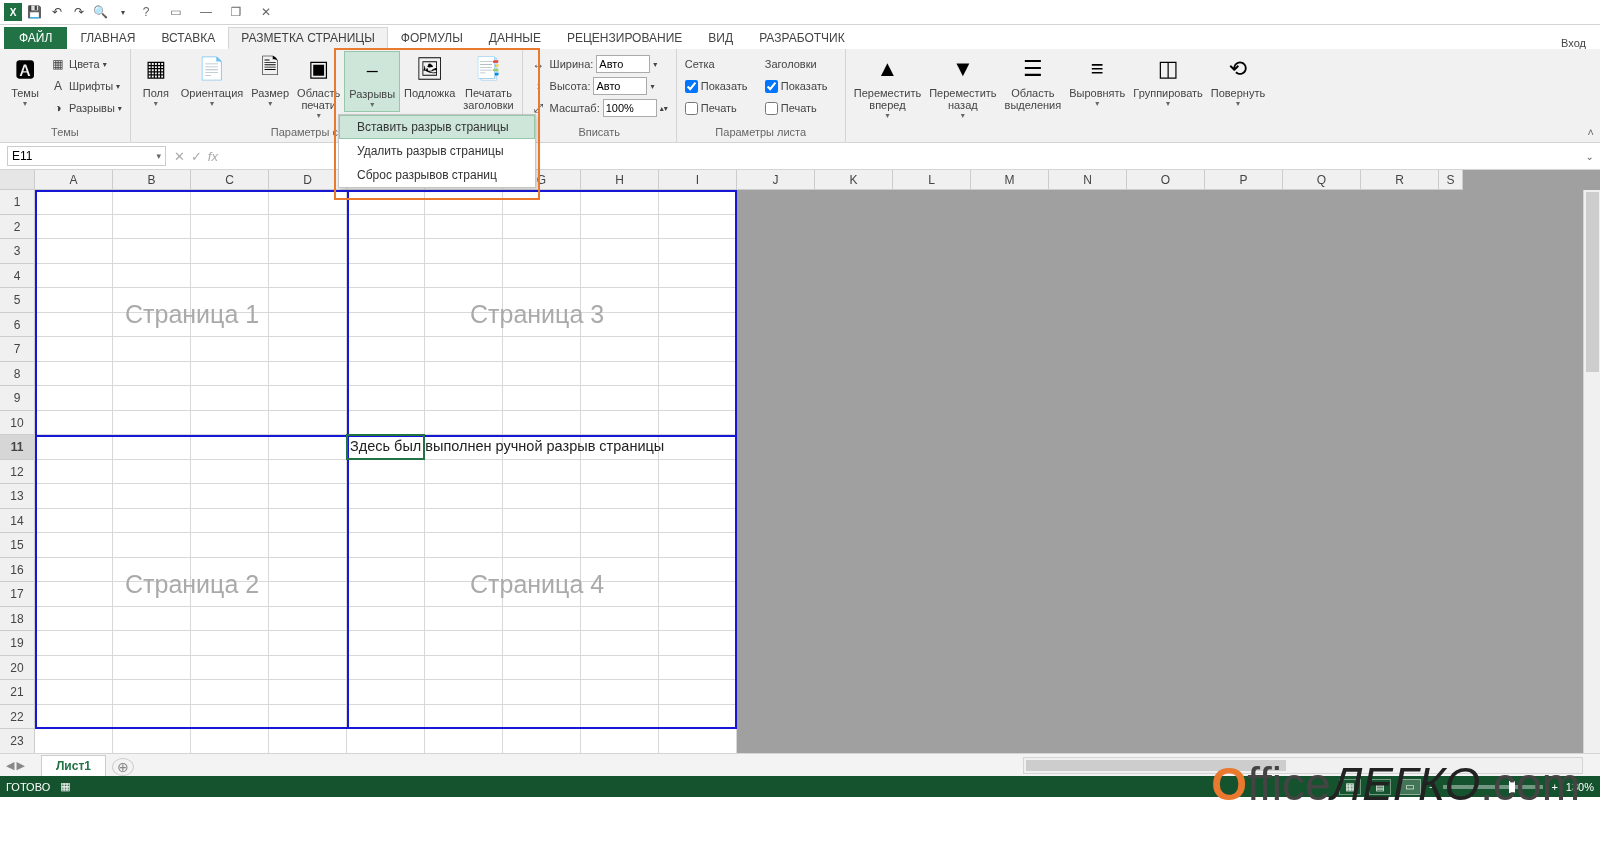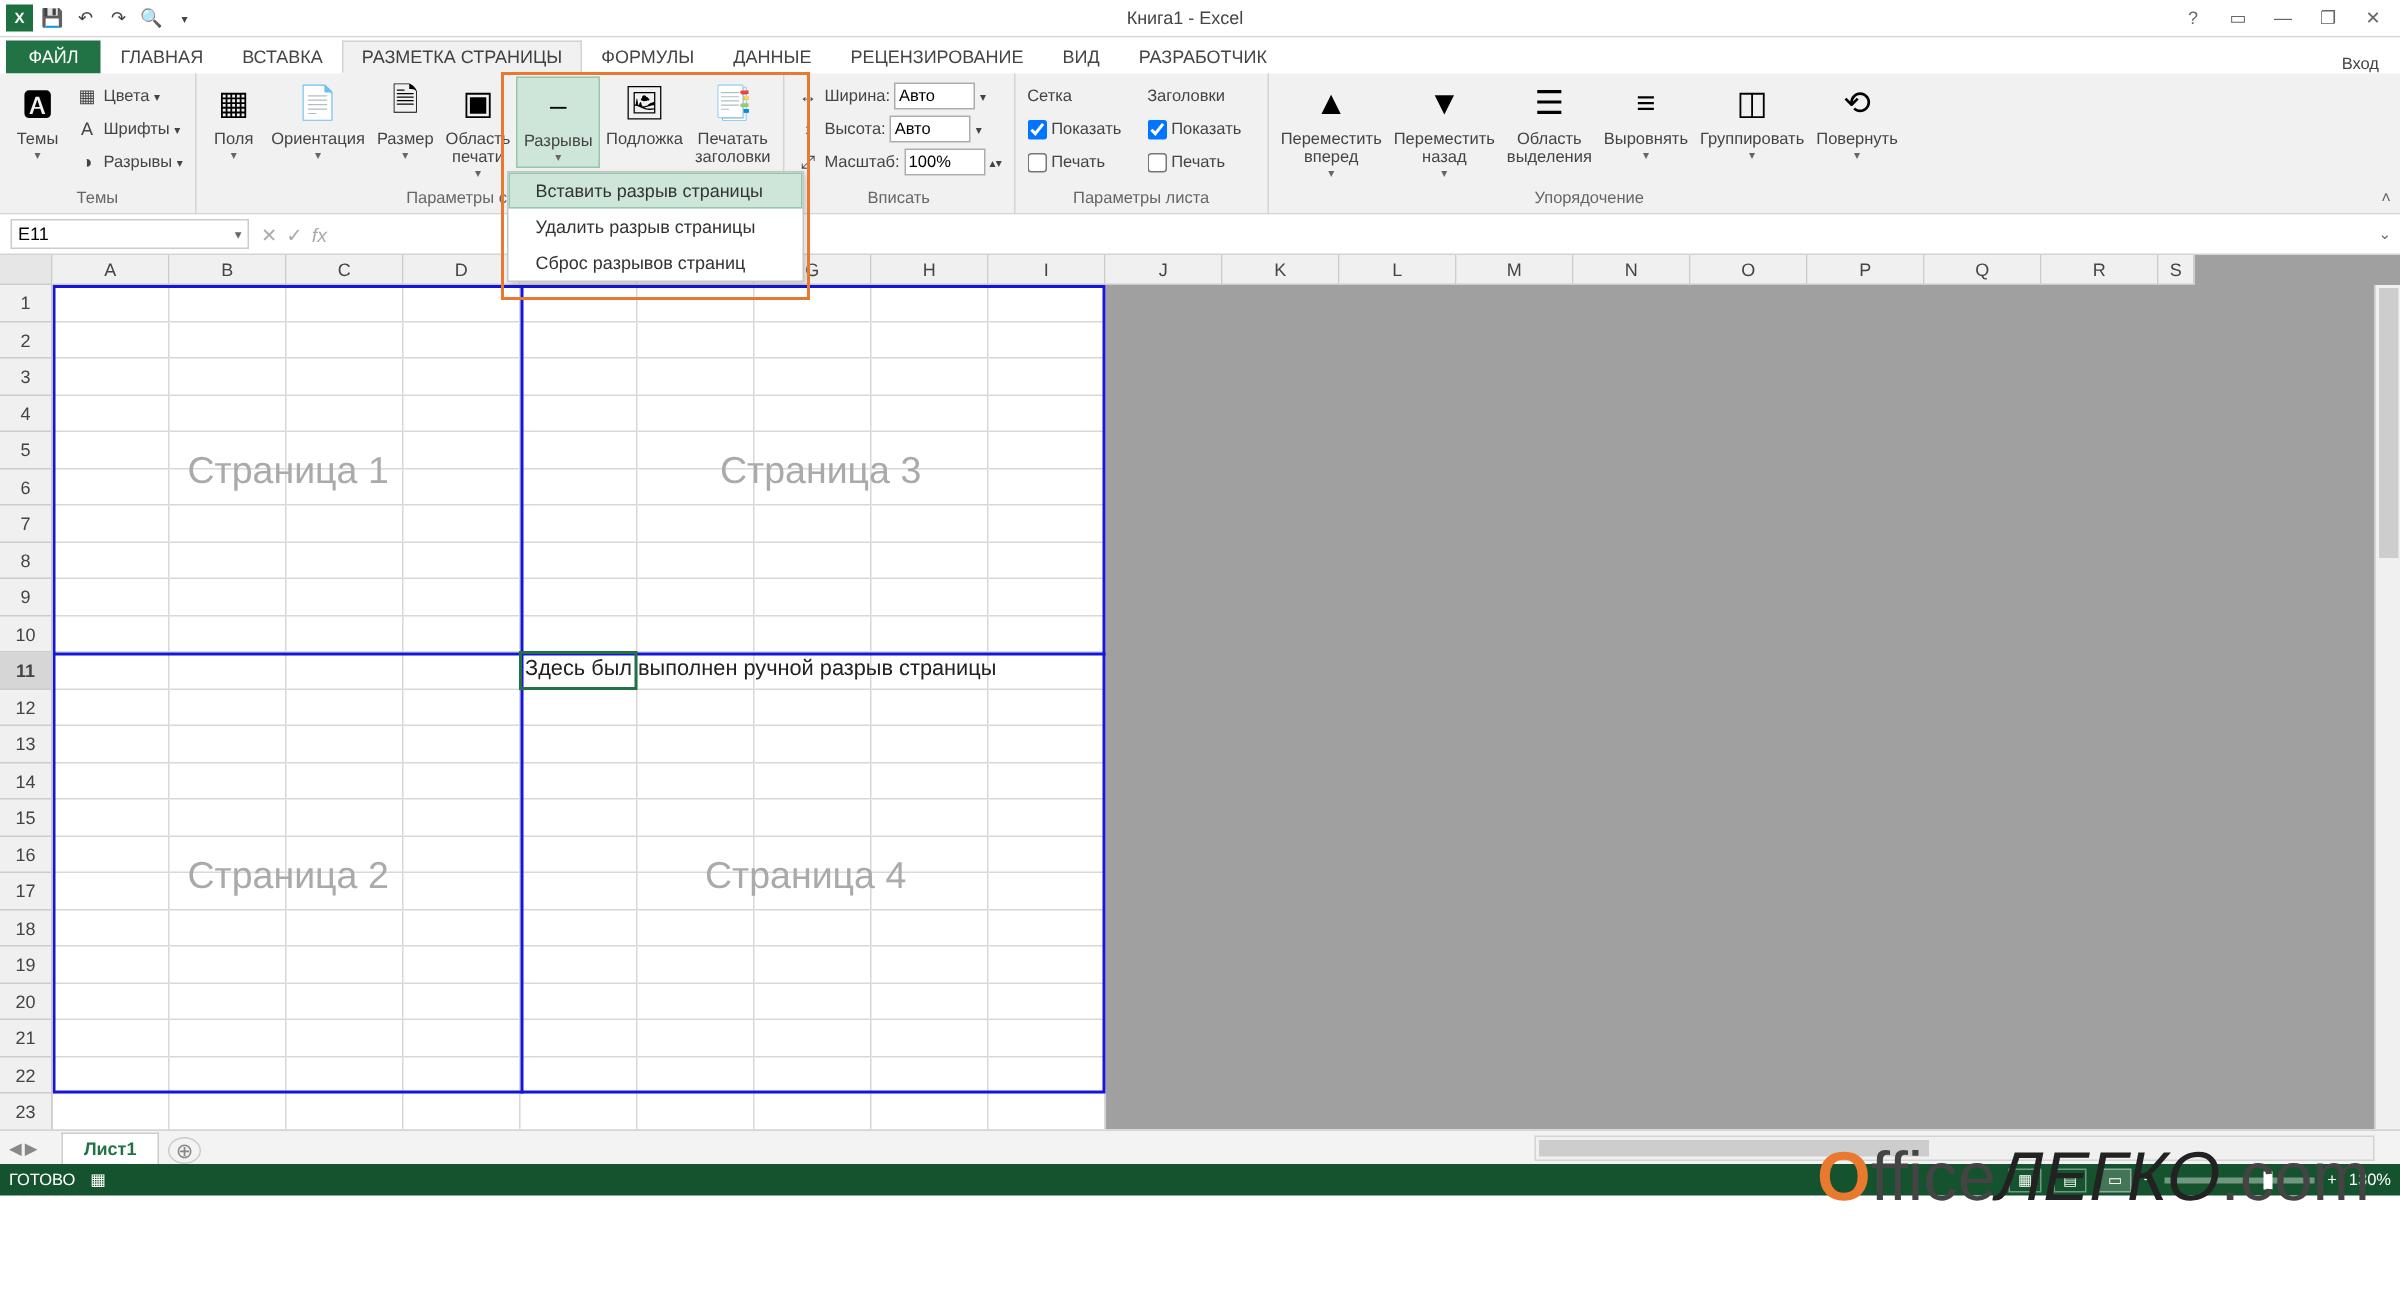--- a/index.html
+++ b/index.html
@@ -101,21 +101,20 @@
 
 <div class="titlebar">
   <div class="qat">
     <div class="excel-ic">X</div>
     <div class="ic">💾</div>
     <div class="ic">↶</div>
     <div class="ic">↷</div>
     <div class="ic">🔍</div>
     <div class="ic" style="font-size:8px;">▾</div>
   </div>
-  <div class="title">Книга1 - Excel</div>
   <div class="winctrl">
     <div class="ic">?</div>
     <div class="ic">▭</div>
     <div class="ic">—</div>
     <div class="ic">❐</div>
     <div class="ic">✕</div>
   </div>
 </div>
 
 <div class="ribtabs">
@@ -274,21 +273,20 @@
         </div>
       <div class="bigbtn drop">
           <div class="bic">◫</div>
           <div class="btxt">Группировать</div>
         </div>
       <div class="bigbtn drop">
           <div class="bic">⟲</div>
           <div class="btxt">Повернуть</div>
         </div>
     </div>
-    <div class="lbl">Упорядочение</div>
   </div>
   <div class="collapse">˄</div>
 </div>
 
 <div class="hlbox" style="left:334px; top:48px; width:206px; height:152px;"></div>
 
 <div class="ddmenu" style="left:338px; top:114px; width:198px;">
   <div class="item hov">Вставить разрыв страницы</div>
   <div class="item">Удалить разрыв страницы</div>
   <div class="item">Сброс разрывов страниц</div>
@@ -564,21 +562,21 @@
       <div class="cell" style="left: 468px; top: 539px;"></div>
       <div class="cell" style="left: 546px; top: 539px;"></div>
       <div class="cell" style="left: 624px; top: 539px;"></div>
     </div>
 
   <div class="pborder" style="left:35px; top:20px; width:702px; height:539px;"></div>
   <div class="pbreak-v" style="left:347px; top:20px; height:539px;"></div>
   <div class="pbreak-h" style="left:35px; top:265px; width:702px;"></div>
 
   <div class="pagewm" style="left:125px; top:130px;text-align:right;">Страница 1</div>
-  <div class="pagewm" style="left:480px; top:130px;">Страница 3</div>
+  <div class="pagewm" style="left:470px; top:130px;">Страница 3</div>
   <div class="pagewm" style="left:125px; top:400px;">Страница 2</div>
   <div class="pagewm" style="left:470px; top:400px;">Страница 4</div>
 
   <div class="activecell" style="left:346px; top:264px; width:79px; height:26px;"></div>
   <div class="celltext" style="left:350px; top:268px;">Здесь был выполнен ручной разрыв страницы</div>
 
   <div class="sheetscroll-v">
       <div class="th"></div>
     </div>
 </div>

